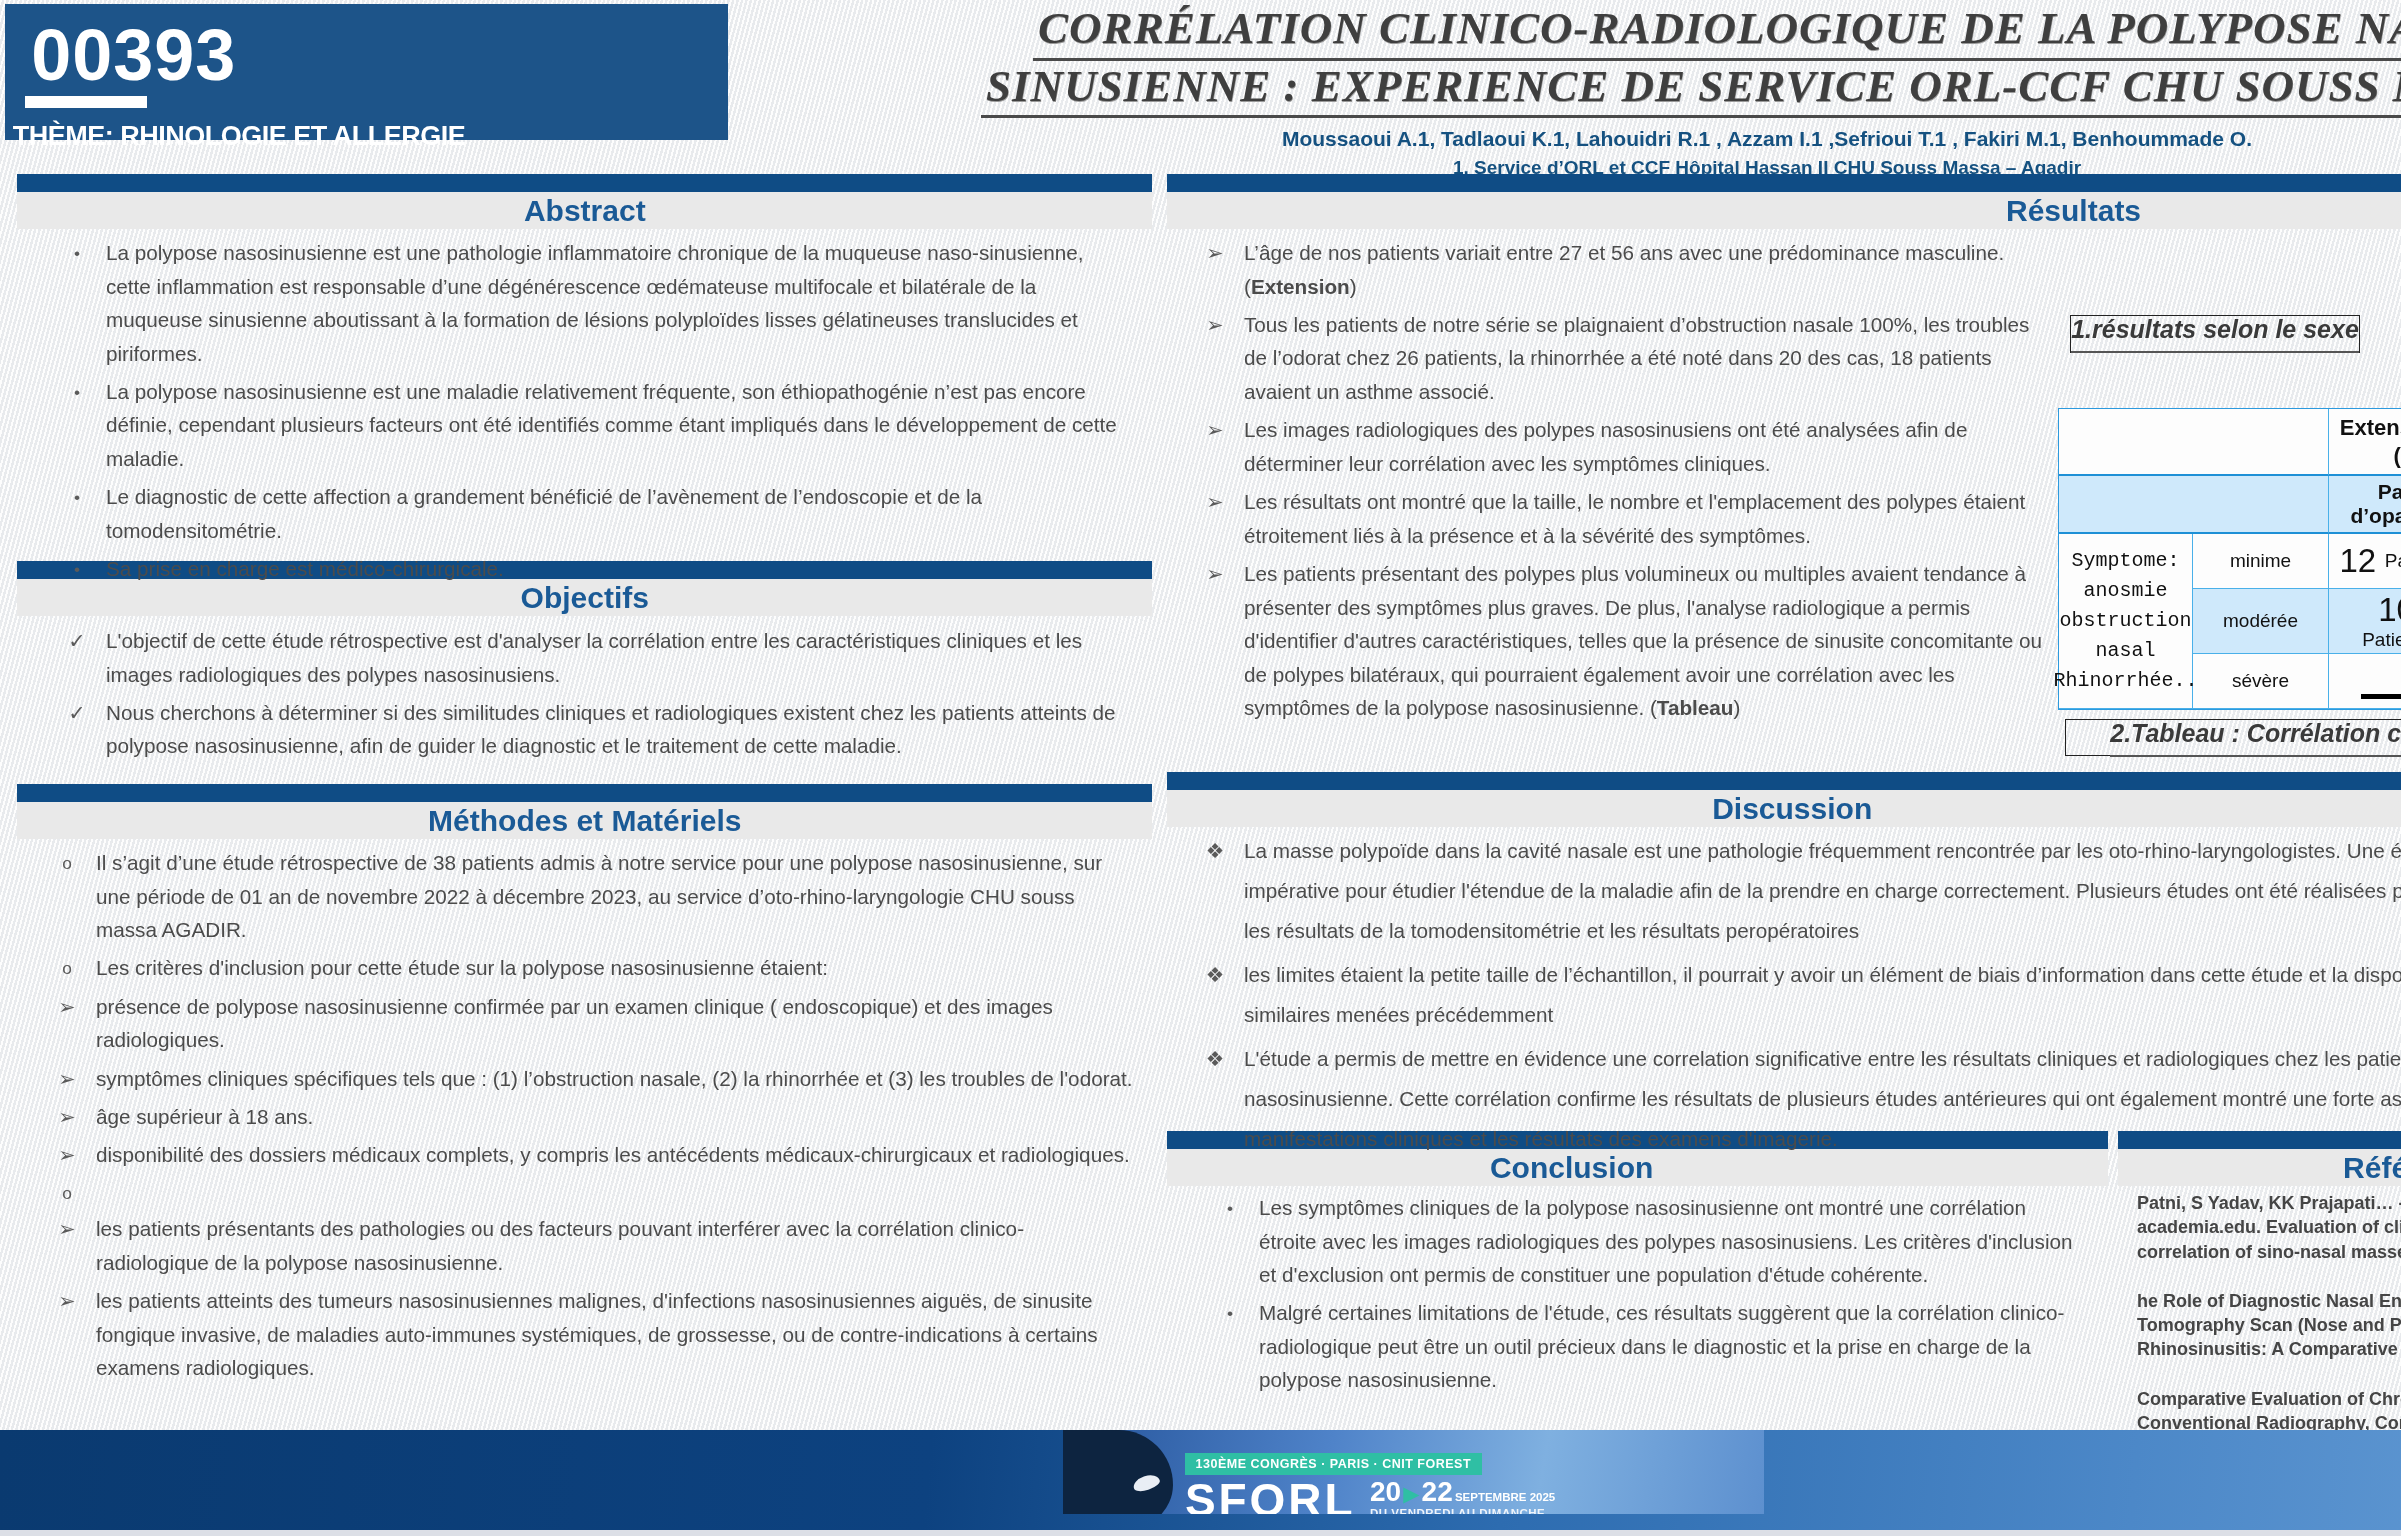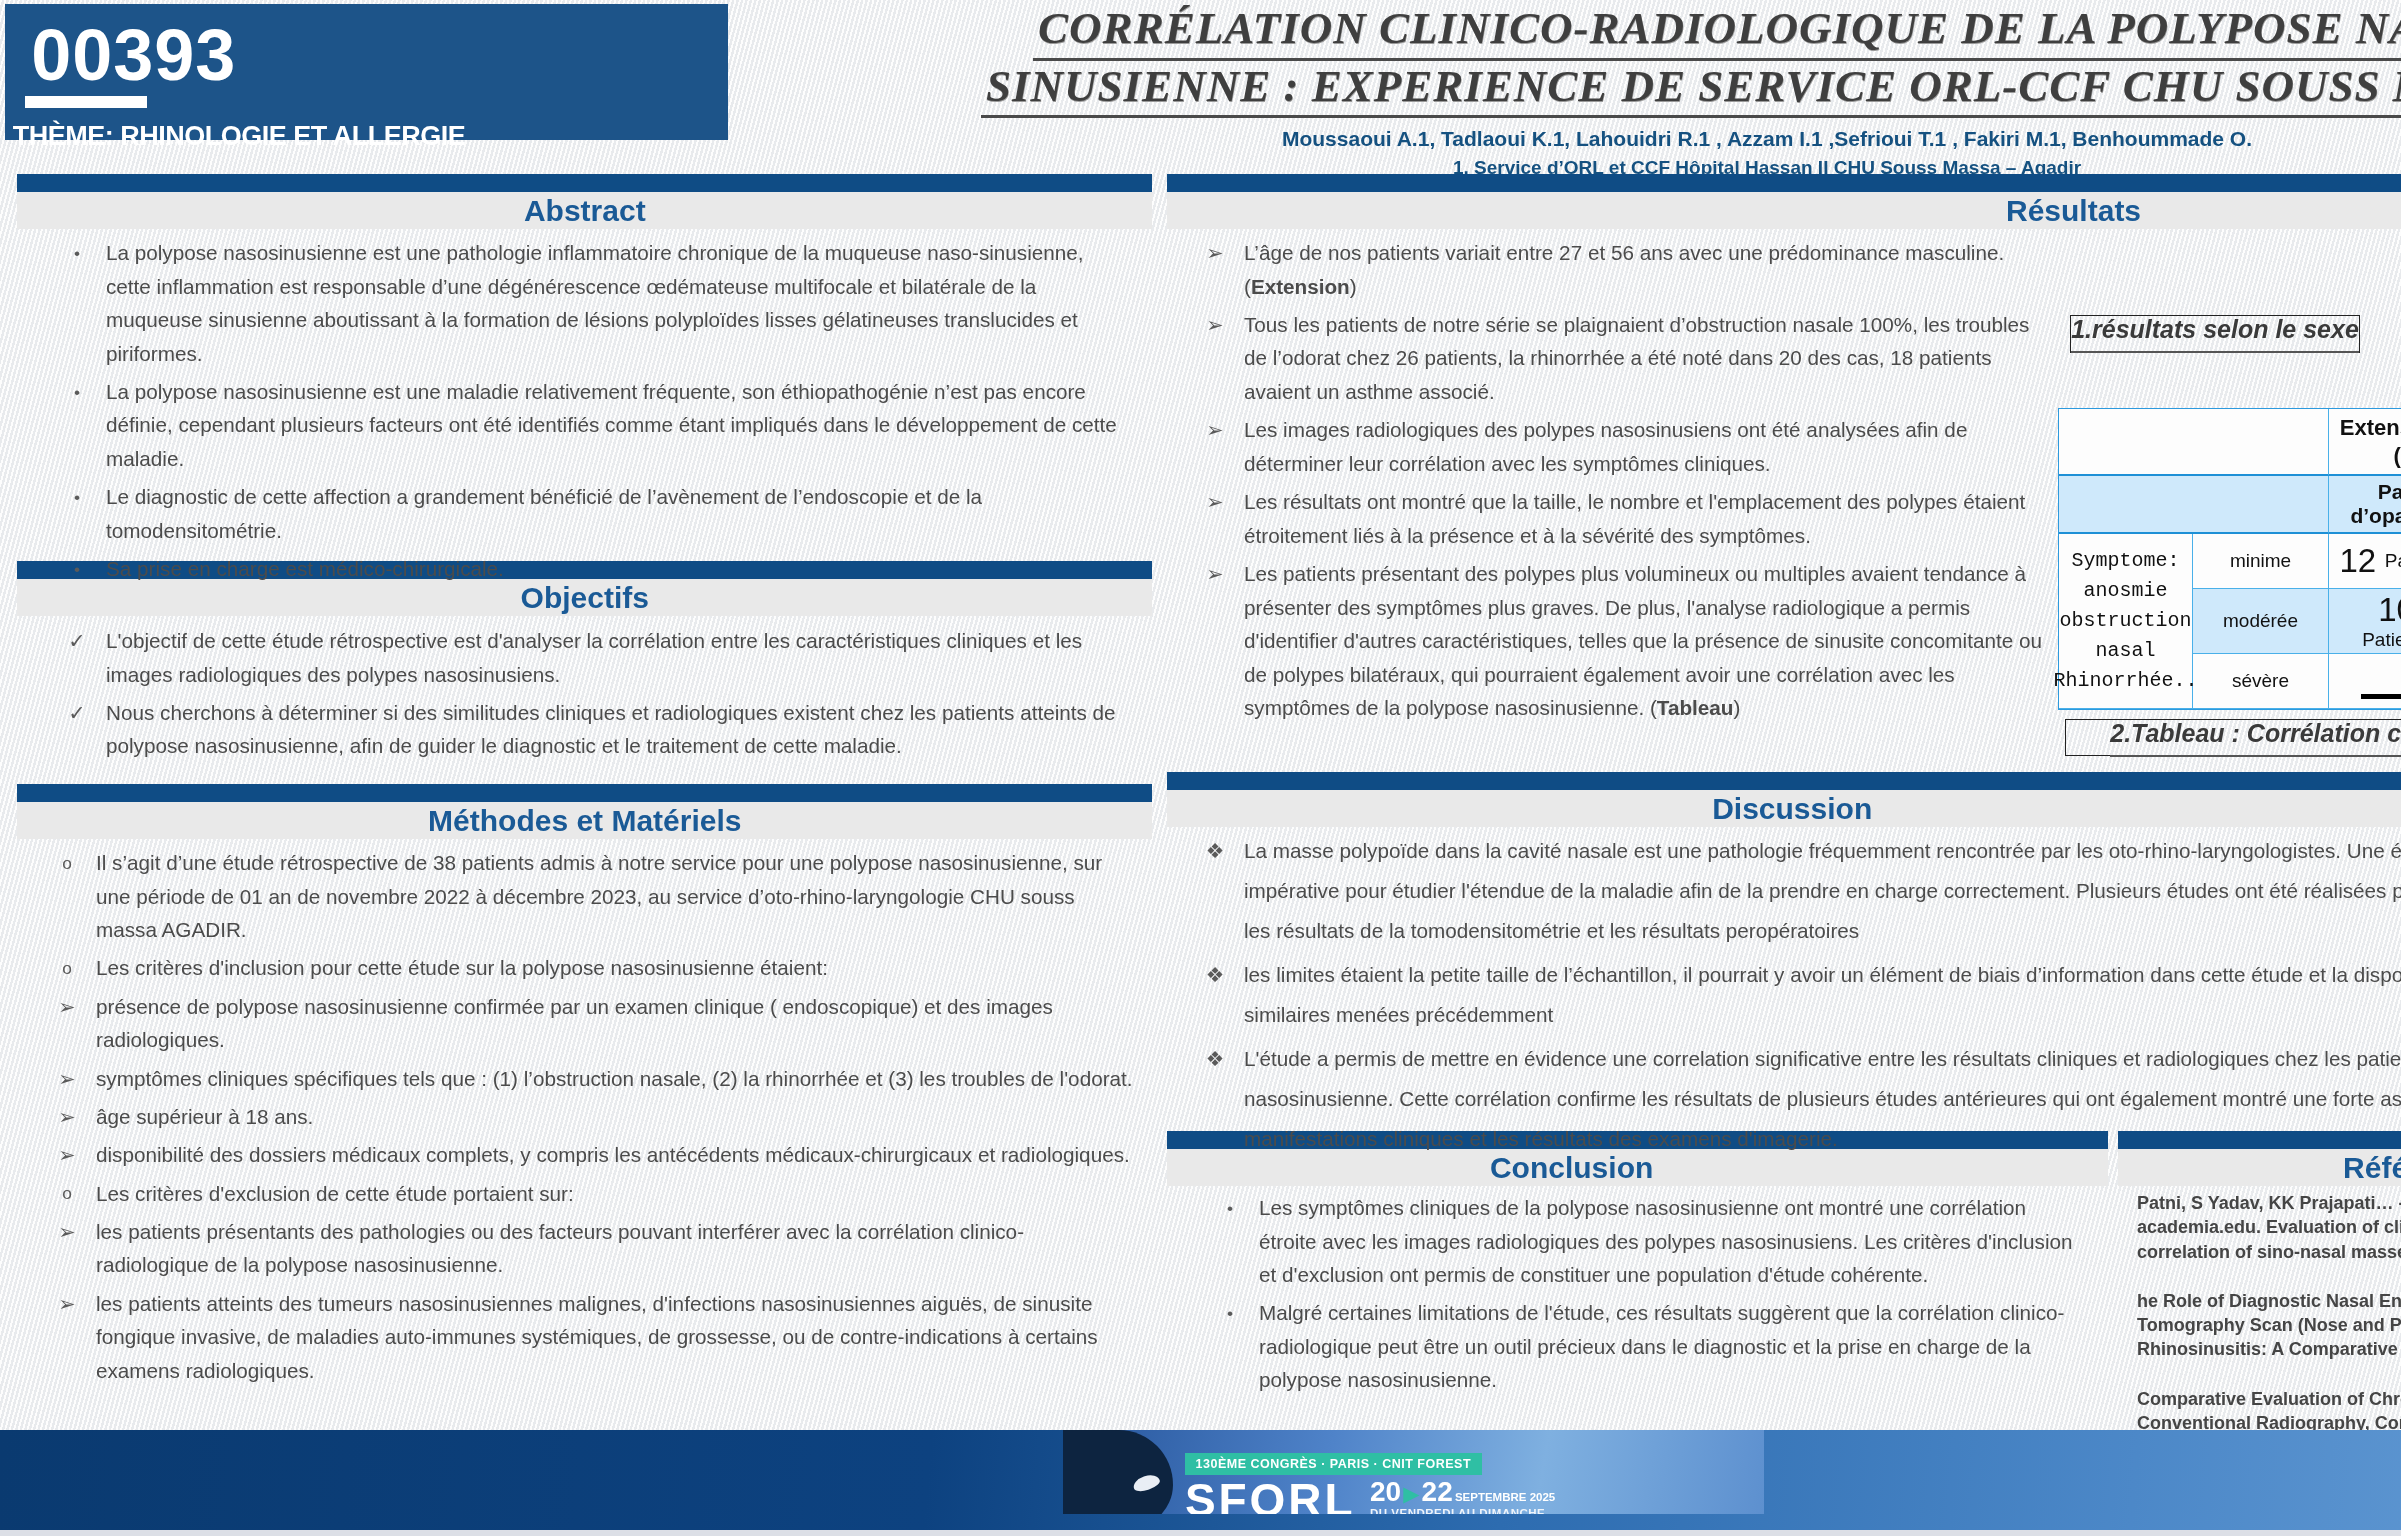--- a/index.html
+++ b/index.html
@@ -204,21 +204,20 @@
       <li class="li-ind">
           <span class="mk">➢</span>
           <span>âge supérieur à 18 ans.</span>
         </li>
       <li class="li-ind">
           <span class="mk">➢</span>
           <span>disponibilité des dossiers médicaux complets, y compris les antécédents médicaux-chirurgicaux  et radiologiques.</span>
         </li>
       <li>
           <span class="mk small">o</span>
-          <span>Les critères d'exclusion de cette étude portaient sur:</span>
         </li>
       <li class="li-ind">
           <span class="mk">➢</span>
           <span>les patients présentants des pathologies ou des facteurs pouvant interférer avec la corrélation clinico-radiologique de la polypose nasosinusienne.</span>
         </li>
       <li class="li-ind">
           <span class="mk">➢</span>
           <span>les patients atteints des tumeurs nasosinusiennes malignes, d'infections nasosinusiennes aiguës, de sinusite fongique invasive, de maladies auto-immunes systémiques, de grossesse, ou de contre-indications à certains examens radiologiques.</span>
         </li>
     </ul>

